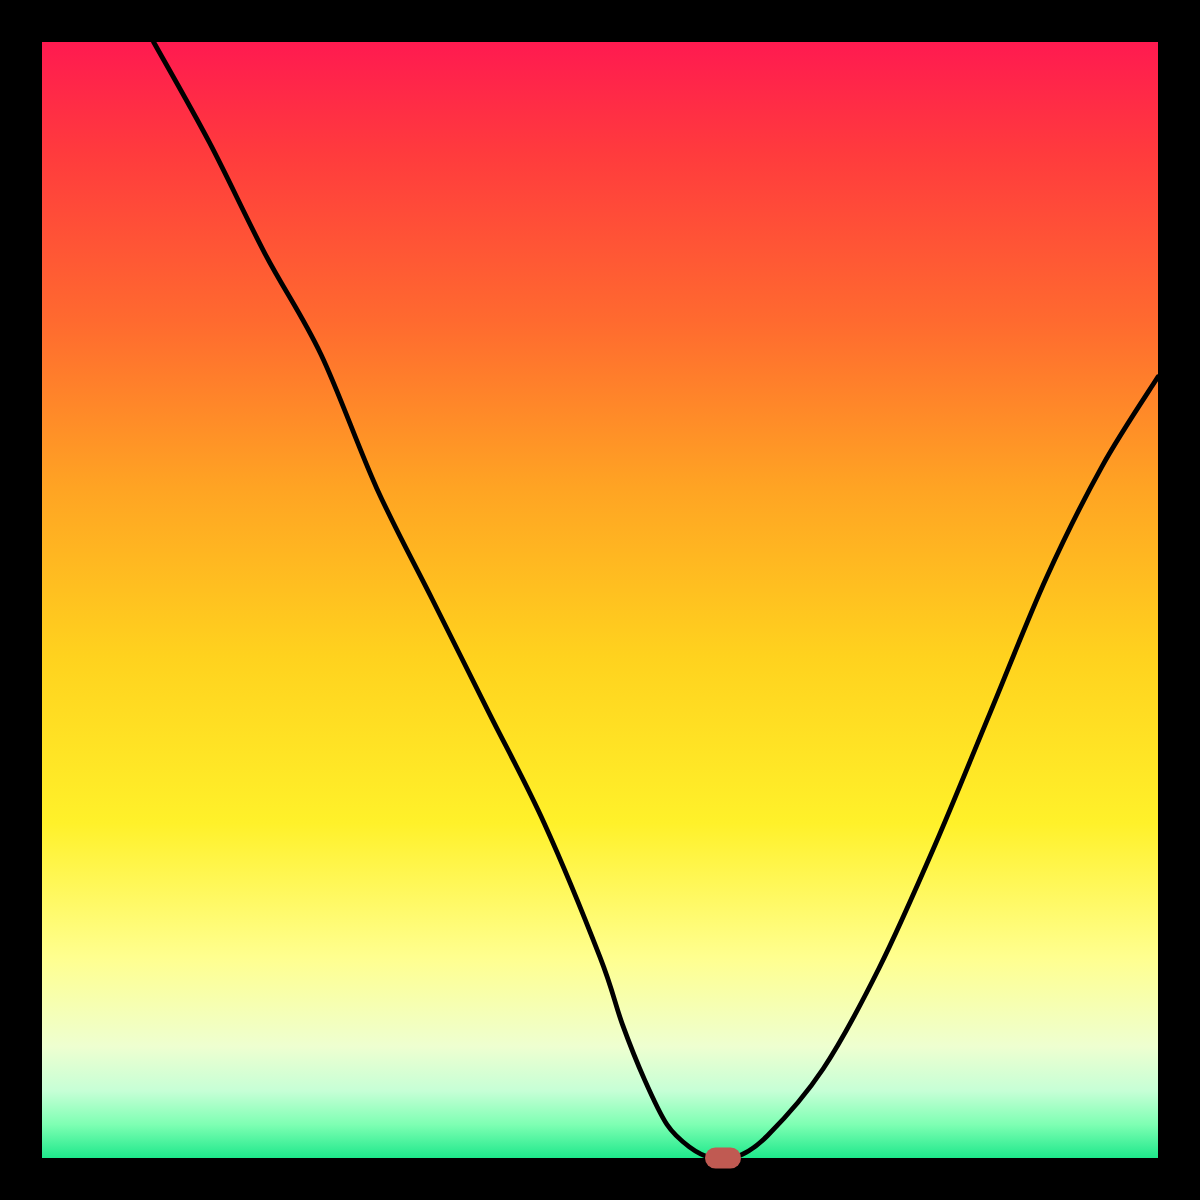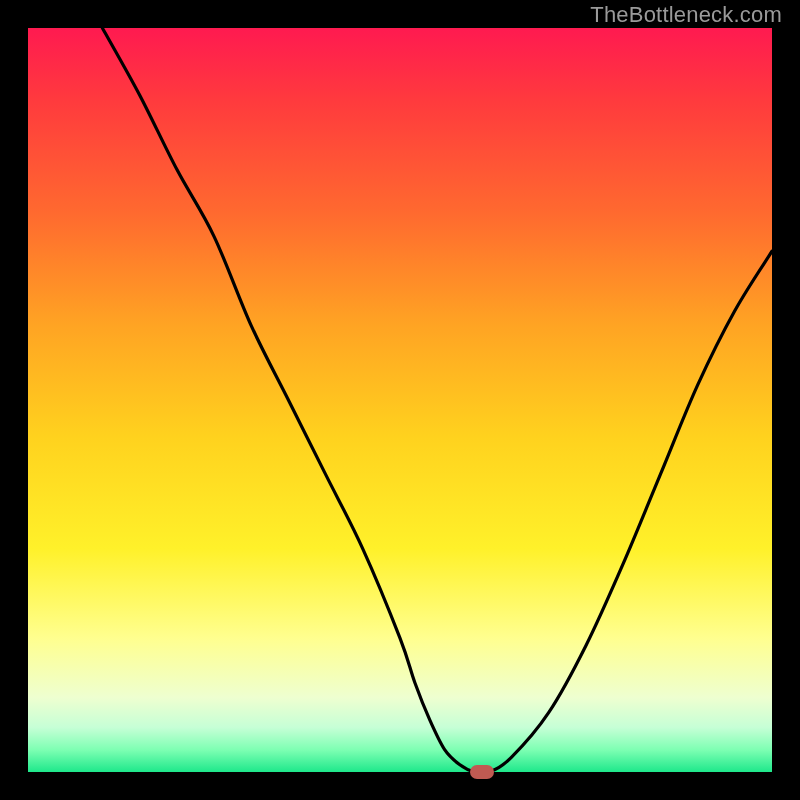--- a/index.html
+++ b/index.html
@@ -65,21 +65,20 @@
     border-radius: 7px;
     background: #c05a52;
     transform: translate(-50%, -50%);
   }
 </style>
 </head>
 <body>
 
 <div class="frame">
 
-  <div class="watermark">TheBottleneck.com</div>
 
   <div class="plot-area">
 
     <svg class="curve" viewBox="0 0 744 744" preserveAspectRatio="none">
       <path id="curve-path" fill="none" stroke="#000" stroke-width="3.2" stroke-linejoin="round" stroke-linecap="round" d="M 74.4 0 C 80.60000000000001 11.159999999999988, 99.19999999999999 43.39999999999992, 111.6 66.95999999999992 C 124 90.51999999999992, 136.4 117.8, 148.8 141.36 C 161.20000000000002 164.92000000000004, 173.6 182.28000000000006, 186 208.32000000000005 C 198.4 234.36000000000004, 210.79999999999998 270.32000000000005, 223.2 297.6 C 235.6 324.88, 247.99999999999997 347.2, 260.4 372 C 272.79999999999995 396.8, 285.20000000000005 421.59999999999997, 297.6 446.4 C 310 471.2, 322.40000000000003 493.5199999999999, 334.8 520.8 C 347.2 548.0799999999999, 363.32 587.76, 372 610.08 C 380.68 632.4000000000001, 381.91999999999996 641.08, 386.88 654.72 C 391.84000000000003 668.36, 396.80000000000007 680.76, 401.76000000000005 691.92 C 406.72 703.0799999999999, 411.68000000000006 714.24, 416.64000000000004 721.68 C 421.6 729.1199999999999, 426.56 732.8399999999999, 431.52 736.56 C 436.47999999999996 740.28, 441.44 742.76, 446.4 744 C 451.35999999999996 745.24, 455.08 746.48, 461.28 744 C 467.47999999999996 741.52, 473.68 739.04, 483.6 729.12 C 493.52000000000004 719.2, 508.4 703.08, 520.8 684.48 C 533.1999999999999 665.88, 545.6 642.3199999999999, 558 617.52 C 570.4 592.72, 582.8000000000001 564.1999999999999, 595.2 535.68 C 607.6 507.15999999999997, 620 476.15999999999997, 632.4 446.4 C 644.8 416.64, 657.2 384.4, 669.6 357.12 C 682 329.84000000000003, 694.4 305.04, 706.8 282.72 C 719.1999999999999 260.40000000000003, 737.8 233.12000000000003, 744 223.20000000000005"></path>
     </svg>
 
     <div id="marker" class="marker" style="left: 453.84px; top: 744px;"></div>
   </div>
 </div>

